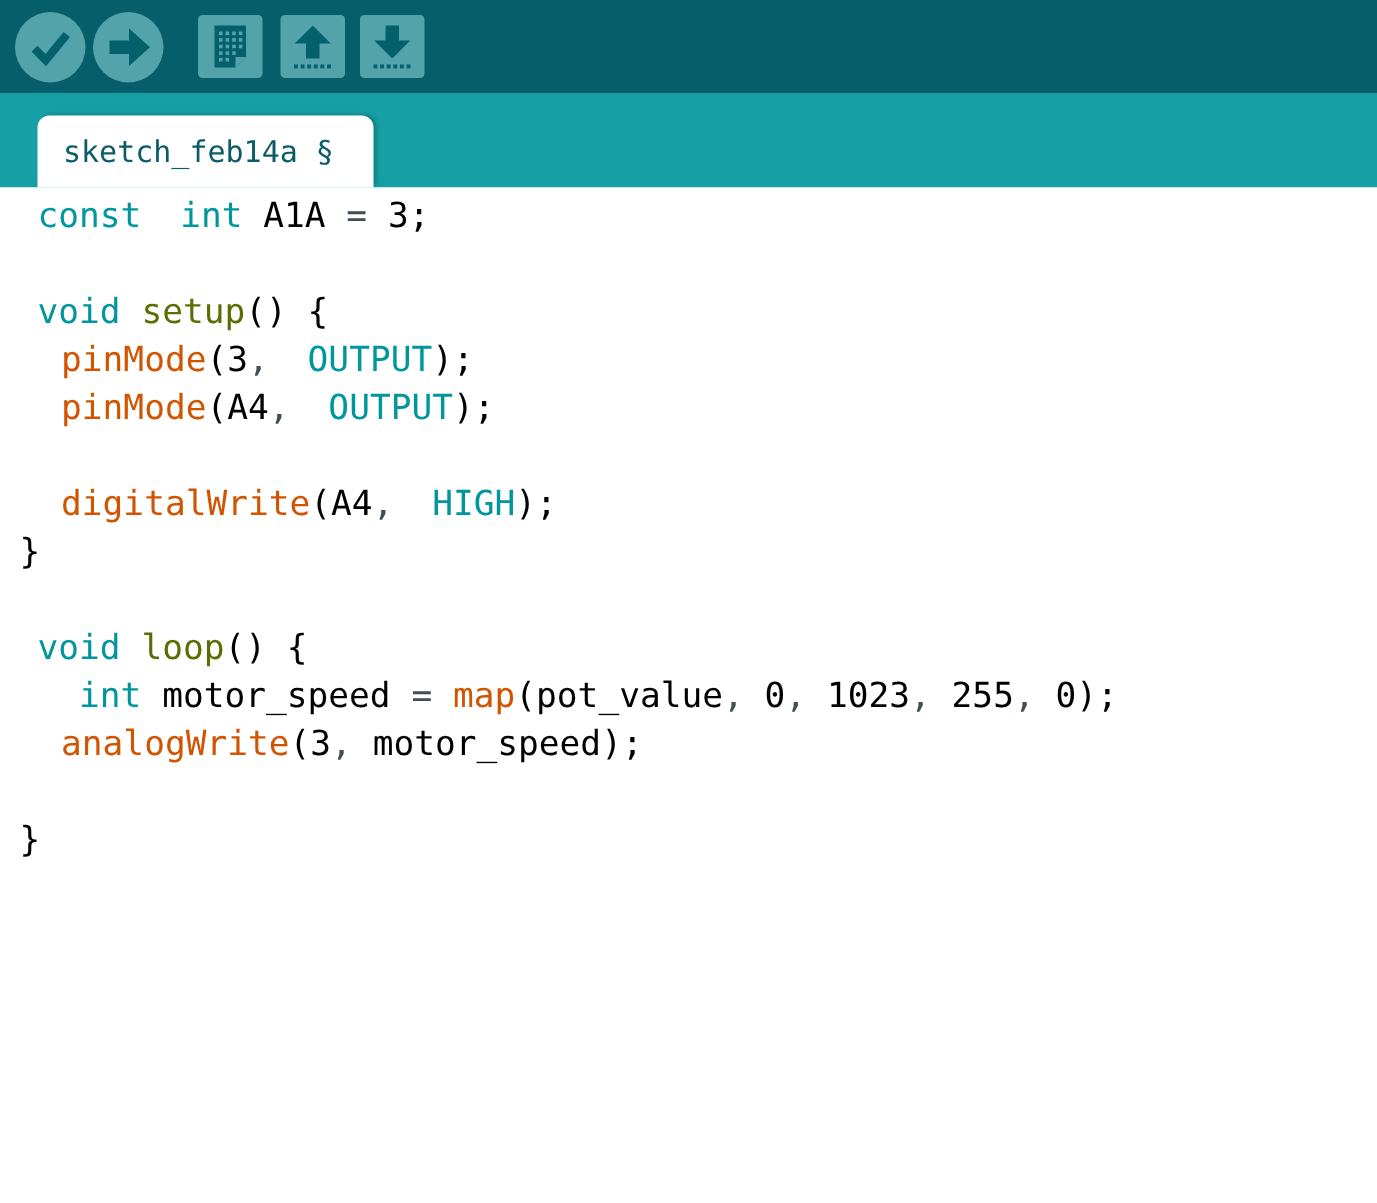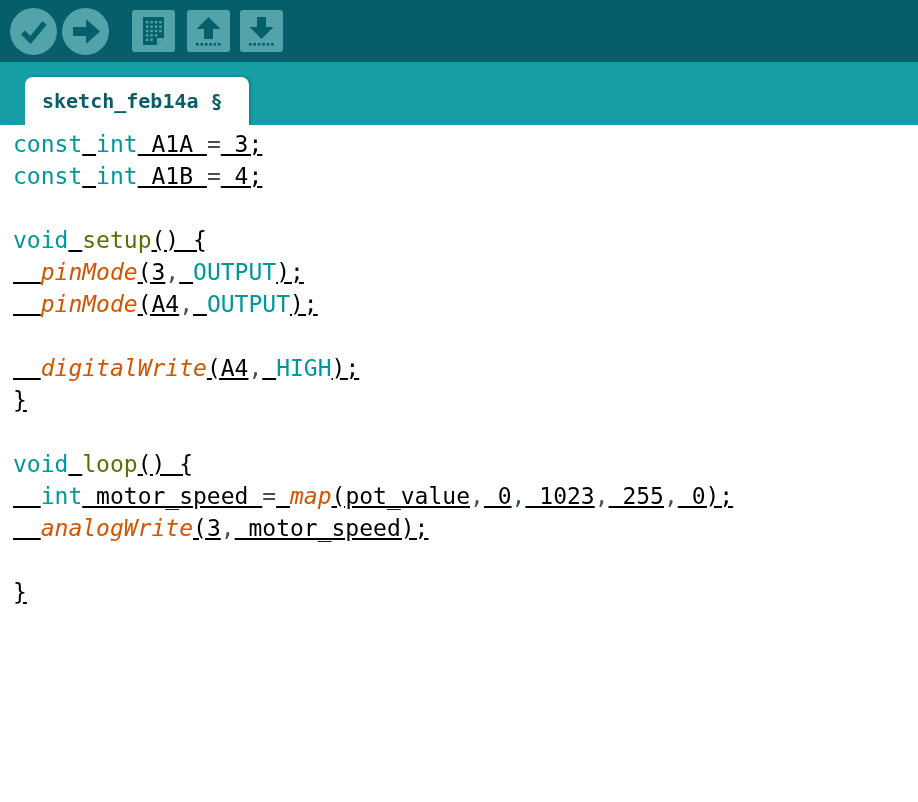--- a/index.html
+++ b/index.html
@@ -21,34 +21,34 @@
   }
   .tab{
     position:absolute;left:25px;top:15px;width:224px;height:48px;
     background:#ffffff;border-radius:8px 8px 0 0;
     box-shadow:2px -1px 3px rgba(0,0,0,0.18);
     display:flex;align-items:center;padding-left:17px;box-sizing:border-box;
     cursor:pointer;
   }
   .tab-label{
     font-family:"DejaVu Sans Mono","Liberation Mono",monospace;
-    font-size:20px;font-weight:700;color:var(--tab_text);white-space:pre;
+    font-size:20px;font-weight:400;color:var(--tab_text);white-space:pre;
   }
   .editor{
     position:absolute;left:0;top:125px;width:918px;height:677px;
     background:#ffffff;padding:3px 0 0 13px;box-sizing:border-box;
     font-family:"DejaVu Sans Mono","Liberation Mono",monospace;
     font-size:23px;line-height:32px;cursor:text;
   }
   .line{height:32px;white-space:pre;}
-  .tk-k{color:var(--syntax_keyword);}   
+  .tk-k{color:var(--syntax_keyword);margin-left:12px;}   
   .tk-s{color:var(--syntax_structure);} 
-  .tk-f{color:var(--syntax_function);font-style:italic;}  
+  .tk-f{color:var(--syntax_function);}  
   .tk-o{color:var(--syntax_operator);}  
-  .tk-p{color:var(--syntax_plain);text-decoration:underline;}     
+  .tk-p{color:var(--syntax_plain);}     
 </style>
 </head>
 <body>
 
 <div class="toolbar">
 
   <div class="btn btn-circle" style="left:10px;">
     <svg width="47" height="47" viewBox="0 0 47 47">
       <path d="M13 24.5 L20.5 32 L34.5 15" fill="none" stroke="#04606B" stroke-width="5.5"></path>
     </svg>
@@ -118,21 +118,20 @@
 
 <div class="tabstrip">
   <div class="tab">
     <span class="tab-label">sketch_feb14a §</span>
   </div>
 </div>
 
 <div class="editor">
   <div>
       <div class="line"><span class="tk-k">const</span><span class="tk-p"> </span><span class="tk-k">int</span><span class="tk-p"> A1A </span><span class="tk-o">=</span><span class="tk-p"> 3;</span></div>
-      <div class="line"><span class="tk-k">const</span><span class="tk-p"> </span><span class="tk-k">int</span><span class="tk-p"> A1B </span><span class="tk-o">=</span><span class="tk-p"> 4;</span></div>
       <div class="line">&nbsp;</div>
       <div class="line"><span class="tk-k">void</span><span class="tk-p"> </span><span class="tk-s">setup</span><span class="tk-p">() {</span></div>
       <div class="line"><span class="tk-p">  </span><span class="tk-f">pinMode</span><span class="tk-p">(3</span><span class="tk-o">,</span><span class="tk-p"> </span><span class="tk-k">OUTPUT</span><span class="tk-p">);</span></div>
       <div class="line"><span class="tk-p">  </span><span class="tk-f">pinMode</span><span class="tk-p">(A4</span><span class="tk-o">,</span><span class="tk-p"> </span><span class="tk-k">OUTPUT</span><span class="tk-p">);</span></div>
       <div class="line">&nbsp;</div>
       <div class="line"><span class="tk-p">  </span><span class="tk-f">digitalWrite</span><span class="tk-p">(A4</span><span class="tk-o">,</span><span class="tk-p"> </span><span class="tk-k">HIGH</span><span class="tk-p">);</span></div>
       <div class="line"><span class="tk-p">}</span></div>
       <div class="line">&nbsp;</div>
       <div class="line"><span class="tk-k">void</span><span class="tk-p"> </span><span class="tk-s">loop</span><span class="tk-p">() {</span></div>
       <div class="line"><span class="tk-p">  </span><span class="tk-k">int</span><span class="tk-p"> motor_speed </span><span class="tk-o">=</span><span class="tk-p"> </span><span class="tk-f">map</span><span class="tk-p">(pot_value</span><span class="tk-o">,</span><span class="tk-p"> 0</span><span class="tk-o">,</span><span class="tk-p"> 1023</span><span class="tk-o">,</span><span class="tk-p"> 255</span><span class="tk-o">,</span><span class="tk-p"> 0);</span></div>

